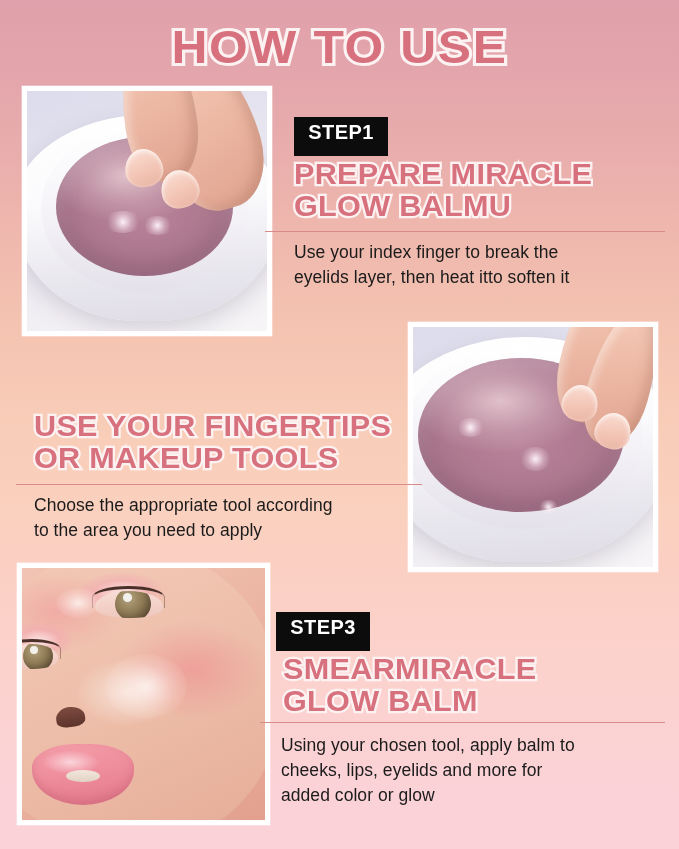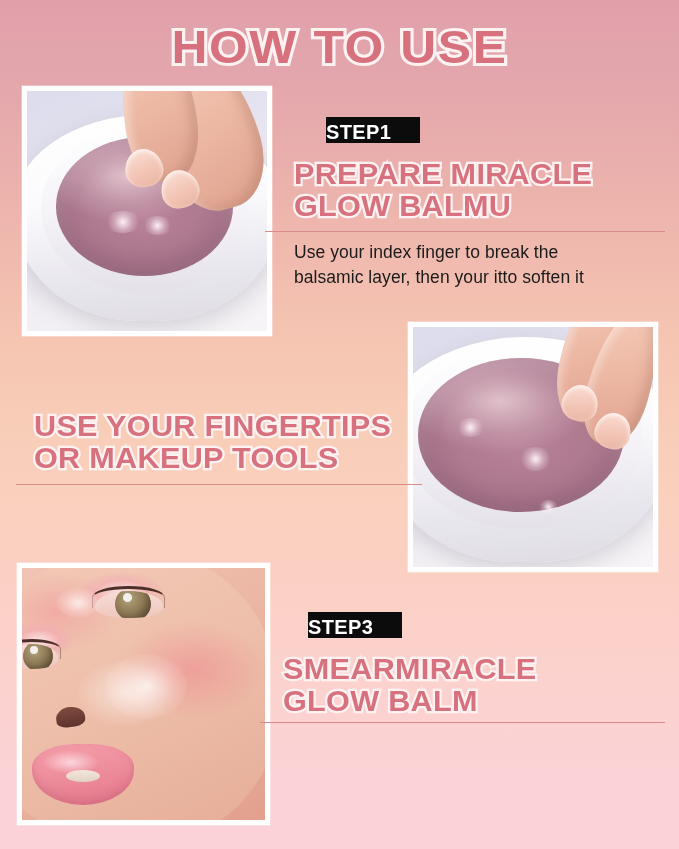--- a/index.html
+++ b/index.html
@@ -188,22 +188,22 @@
 
   
   .step-badge {
     position: absolute;
     background: #0c0c0c;
     color: #ffffff;
     font-size: 20px;
     font-weight: 700;
     letter-spacing: 0.4px;
     line-height: 31px;
-    height: 26px;
-    margin-left: 32px;
+    text-align: center;
+    height: 39px;
   }
 
   .step-heading {
     position: absolute;
     font-size: 30px;
     font-weight: 700;
     line-height: 32px;
     letter-spacing: 0.3px;
     color: #d8717e;
     -webkit-text-stroke: 4.5px #fdf2f2;
@@ -313,24 +313,29 @@
         <div class="lip-gap" style="left:18%; top:80%; width:14%; height:5%;"></div>
       </div>
     </div>
   </div>
 
   <div class="step-badge" id="badge-1">STEP1</div>
   <div class="step-heading" id="heading-1">PREPARE MIRACLE
 GLOW BALMU</div>
   <div class="divider" id="divider-1"></div>
   <div class="step-body" id="body-1">Use your index finger to break the
-balsamic layer, then your itto soften it</div>
+eyelids layer, then heat itto soften it</div>
 
   <div class="step-heading" id="heading-2">USE YOUR FINGERTIPS
 OR MAKEUP TOOLS</div>
   <div class="divider" id="divider-2"></div>
+  <div class="step-body" id="body-2">Choose the appropriate tool according
+to the area you need to apply</div>
 
   <div class="step-badge" id="badge-3">STEP3</div>
   <div class="step-heading" id="heading-3">SMEARMIRACLE
 GLOW BALM</div>
   <div class="divider" id="divider-3"></div>
+  <div class="step-body" id="body-3">Using your chosen tool, apply balm to
+cheeks, lips, eyelids and more for
+added color or glow</div>
 
 </div>
 
 </body></html>

